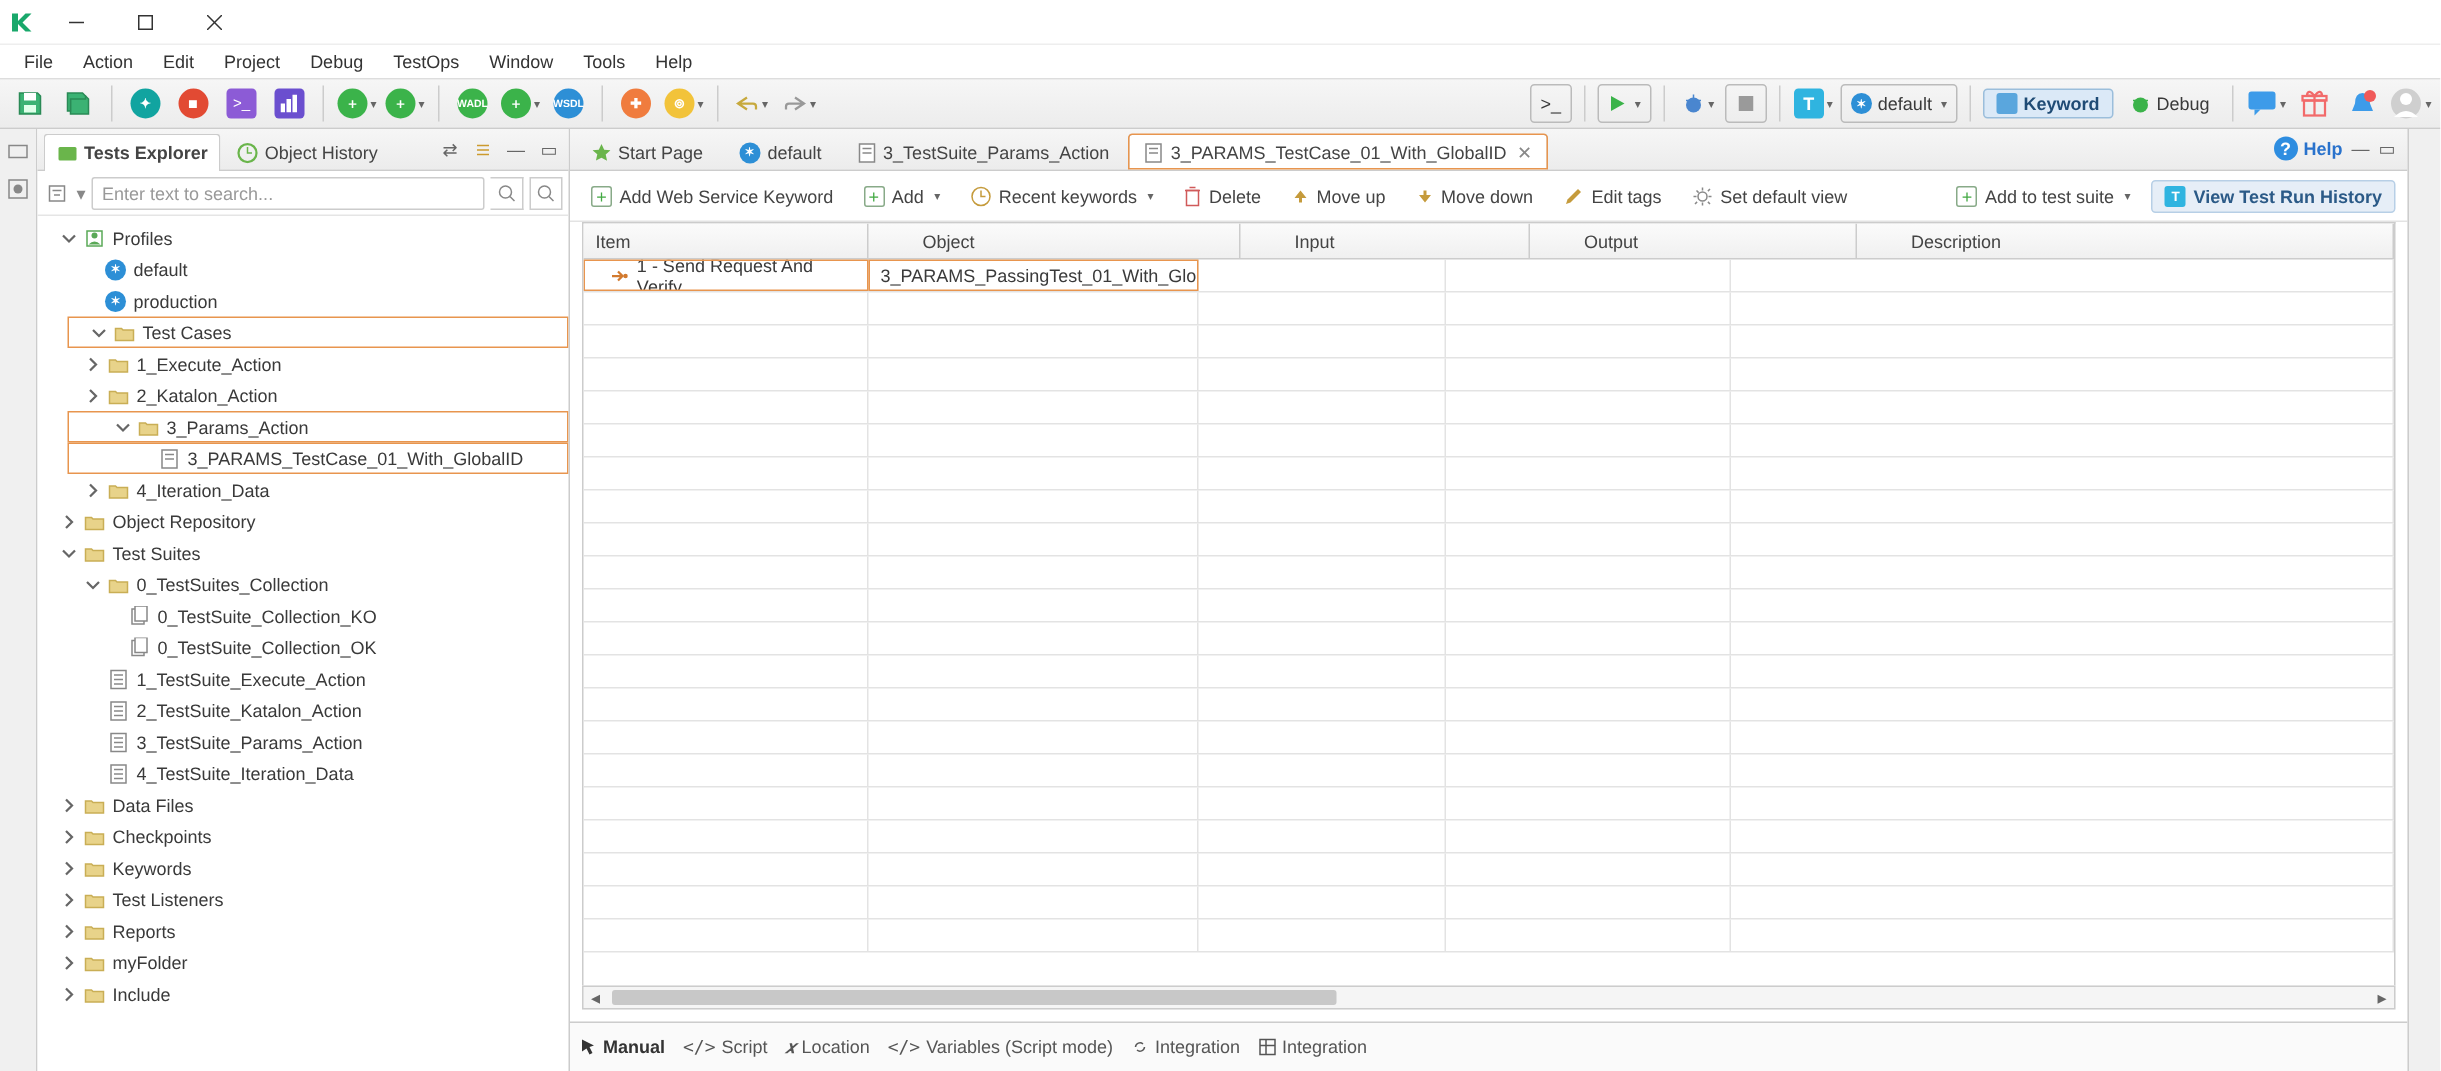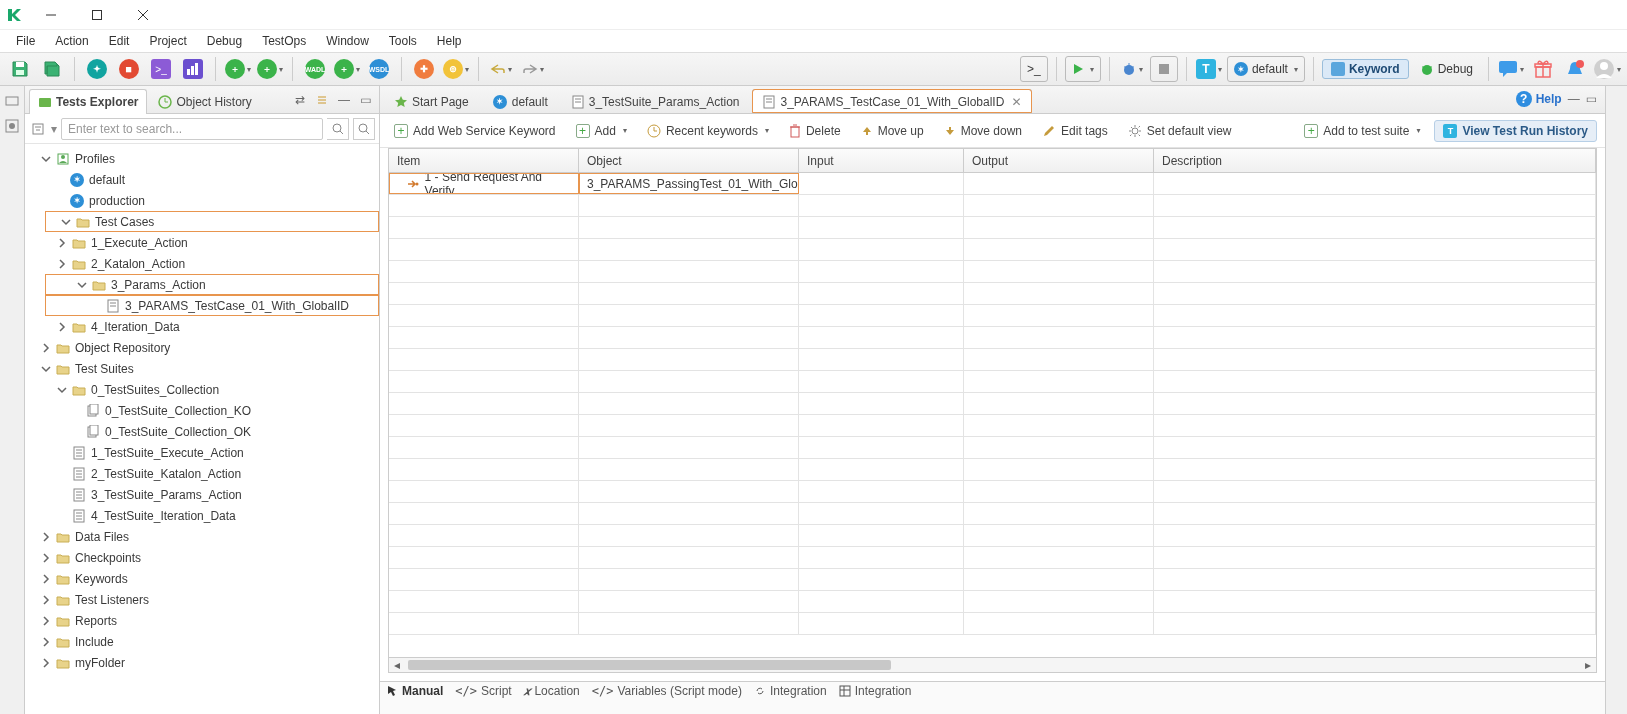--- a/index.html
+++ b/index.html
@@ -43,32 +43,32 @@
 .etab.active { background:#fff; border-color:#ccc; }
 .etab.highlight { outline:1px solid #e8954e; outline-offset:-1px; }
 .etab-close { color:#888; margin-left:2px; }
 .editor-right-tools { margin-left:auto; display:flex; align-items:center; gap:6px; padding-right:4px; height:28px; }
 .editor-toolbar { height:34px; display:flex; align-items:center; padding:0 8px; gap:8px; border-bottom:1px solid #e3e3e3; background:#fff; }
 .etbtn { display:flex; align-items:center; gap:5px; padding:3px 6px; border-radius:3px; color:#444; }
 .etright { margin-left:auto; display:flex; align-items:center; gap:8px; }
 .viewrunbtn { background:#e6eef7; border:1px solid #b7cfe6; border-radius:3px; padding:3px 8px; display:flex; align-items:center; gap:5px; color:#2b5a87; font-weight:600; }
 .grid-wrapper { flex:1; overflow:auto; padding:0 8px 8px 8px; display:flex; flex-direction:column; }
 .grid { border:1px solid #ccc; border-bottom:none; flex:1; display:flex; flex-direction:column; overflow:auto; }
-.ghead { display:flex; height:24px; background:linear-gradient(#fbfbfb,#f0f0f0); border-bottom:1px solid #ccc; }
+.ghead { display:flex; height:24px; background:linear-gradient(#fbfbfb,#f0f0f0); border-bottom:1px solid #ccc;gap:28px; }
 .gh { padding:4px 8px; border-right:1px solid #ccc; color:#444; display:flex; align-items:center; }
 .grow { display:flex; height:22px; border-bottom:1px solid #e3e3e3; }
 .gc { padding:2px 8px; border-right:1px solid #e3e3e3; display:flex; align-items:center; overflow:hidden; }
 .grow.highlight .gc:nth-child(1), .grow.highlight .gc:nth-child(2) { outline:1px solid #e8954e; outline-offset:-1px; }
 .col-item { width:190px; } .col-obj { width:220px; } .col-in { width:165px; } .col-out { width:190px; } .col-desc { flex:1; }
 .grid-scroll { height:16px; border:1px solid #ccc; background:#f5f5f5; display:flex; align-items:center; }
 .grid-scroll .thumb { width:40%; height:10px; background:#c8c8c8; border-radius:2px; margin-left:3px; }
 .grid-scroll .arrow { width:16px; text-align:center; color:#666; }
 .grid-scroll .track { flex:1; }
 .grid-scroll .arrow.right { margin-left:auto; }
-.footer-tabs { height:24px; border-top:1px solid #ccc; display:flex; align-items:flex-end; padding:16px 6px; gap:12px; background:#fafafa; }
+.footer-tabs { height:24px; border-top:1px solid #ccc; display:flex; align-items:center; padding:16px 6px; gap:12px; background:#fafafa; }
 .ftab { display:flex; align-items:center; gap:4px; color:#555; }
 .ftab.active { font-weight:600; color:#333; }
 .helpgrp { display:flex; align-items:center; gap:4px; color:#2972cc; font-weight:600; }
 .tri-down { font-size:8px; color:#666; margin-left:2px; }
 .circle { width:20px; height:20px; border-radius:50%; display:flex; align-items:center; justify-content:center; font-size:9px; color:#fff; font-weight:700; }
 </style>
 </head>
 <body>
 
 <div class="titlebar">
@@ -633,35 +633,35 @@
           <span class="tw">
             <svg>
               <path d="M3 1 L7 5 L3 9" stroke="#666" fill="none" stroke-width="1.5"></path>
             </svg>
           </span>
           <span class="ticon">
             <svg width="14" height="12">
               <path d="M1 3h4l1 1h7v7H1z" fill="#e8d38a" stroke="#c9ae55"></path>
             </svg>
           </span>
+          <span>myFolder</span>
+        </div>
+      <div class="tnode">
+          <span class="spacer" style="width:6px"></span>
+          <span class="tw">
+            <svg>
+              <path d="M3 1 L7 5 L3 9" stroke="#666" fill="none" stroke-width="1.5"></path>
+            </svg>
+          </span>
+          <span class="ticon">
+            <svg width="14" height="12">
+              <path d="M1 3h4l1 1h7v7H1z" fill="#e8d38a" stroke="#c9ae55"></path>
+            </svg>
+          </span>
           <span>Include</span>
-        </div>
-      <div class="tnode">
-          <span class="spacer" style="width:6px"></span>
-          <span class="tw">
-            <svg>
-              <path d="M3 1 L7 5 L3 9" stroke="#666" fill="none" stroke-width="1.5"></path>
-            </svg>
-          </span>
-          <span class="ticon">
-            <svg width="14" height="12">
-              <path d="M1 3h4l1 1h7v7H1z" fill="#e8d38a" stroke="#c9ae55"></path>
-            </svg>
-          </span>
-          <span>myFolder</span>
         </div>
     </div>
   </div>
 
   <div class="main">
     <div class="editor-tabs">
       <div class="etab">
           <svg width="12" height="12">
             <path d="M6 0l1.8 3.8 4.2.4-3.2 2.8.9 4.1L6 9.1 2.3 11l.9-4.1L0 4.2l4.2-.4z" fill="#6ab54b"></path>
           </svg>

